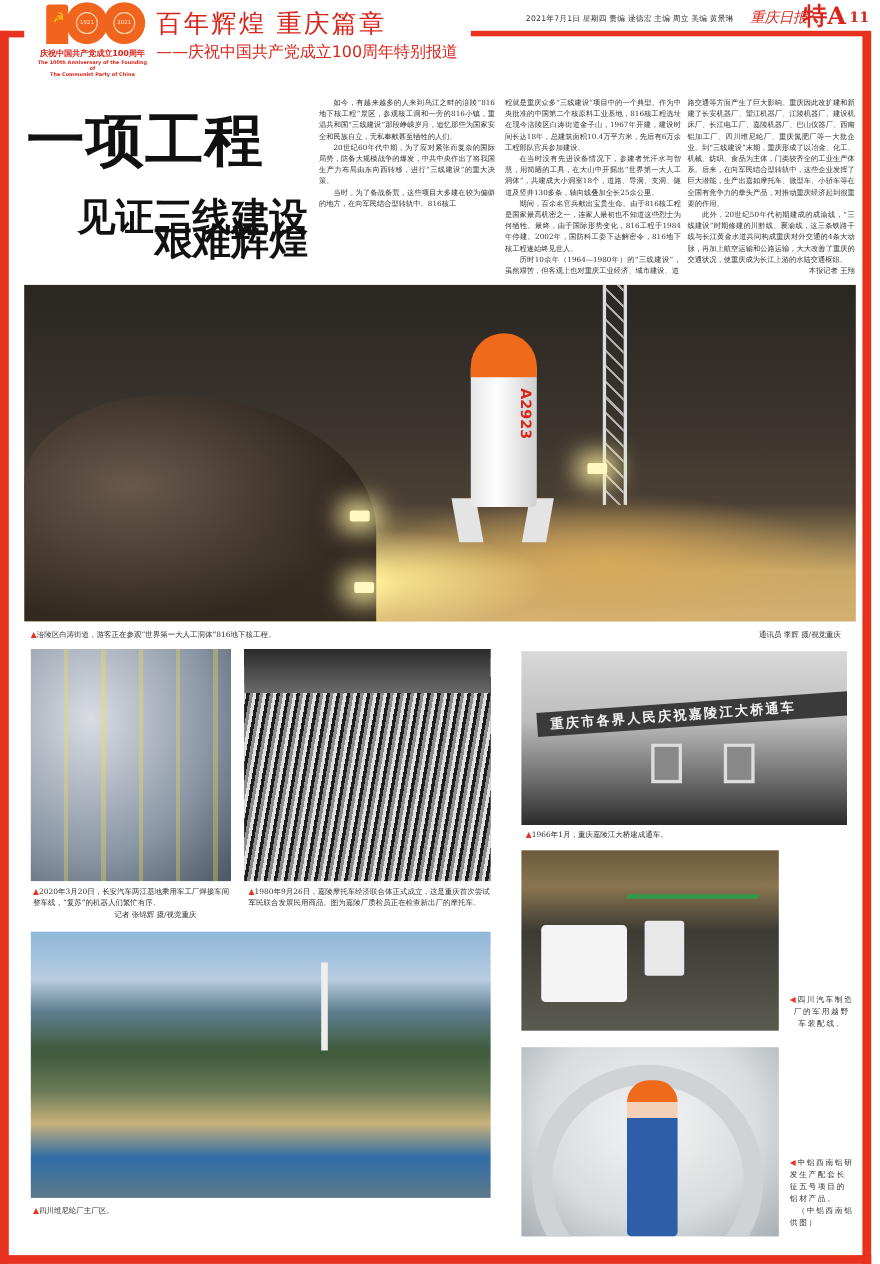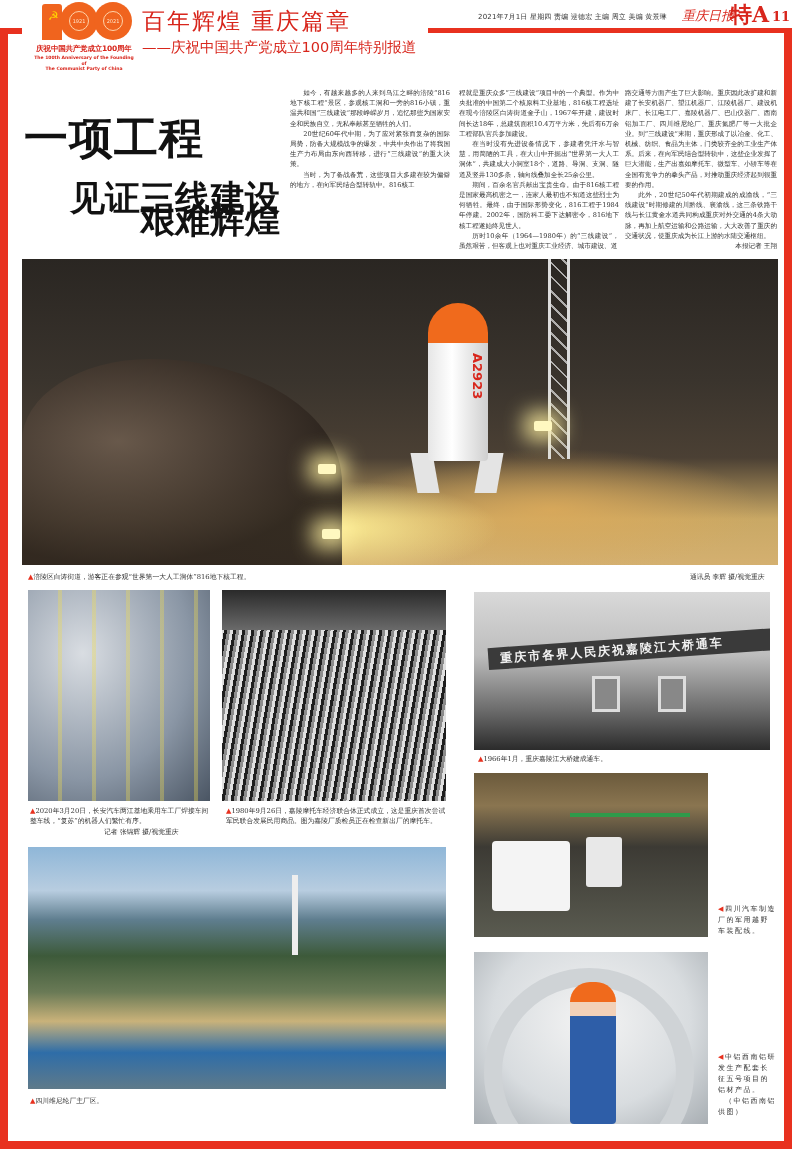--- a/index.html
+++ b/index.html
@@ -27,21 +27,21 @@
 
   
   .masthead-title { position: absolute; left: 142px; top: 6px; font-size: 23px; font-weight: normal; color: #d8261c; letter-spacing: 2px; font-family: "DejaVu Serif", serif; }
   .masthead-sub { position: absolute; left: 142px; top: 38px; font-size: 14.5px; color: #d8261c; font-family: "DejaVu Sans", sans-serif; }
   .pub-info { position: absolute; left: 478px; top: 12px; font-size: 7px; color: #333; font-family: "DejaVu Sans", sans-serif; letter-spacing: 0.2px; white-space: nowrap; }
   .paper-name { position: absolute; left: 682px; top: 7px; font-size: 13px; color: #d8261c; font-style: italic; font-family: "DejaVu Serif", serif; }
   .page-label { position: absolute; left: 730px; top: 0px; font-size: 22px; font-weight: bold; color: #d8261c; font-family: "DejaVu Serif", serif; }
   .page-num { position: absolute; left: 772px; top: 9px; font-size: 13px; font-weight: bold; color: #d8261c; font-family: "DejaVu Serif", serif; }
 
   
-  .headline-main { position: absolute; left: 24px; top: 108px; font-size: 44px; font-weight: bold; color: #111; letter-spacing: 1px; line-height: 60px; }
+  .headline-main { position: absolute; left: 24px; top: 97px; font-size: 53px; font-weight: bold; color: #111; letter-spacing: 1px; line-height: 60px; }
   .headline-sub { position: absolute; right: 520px; font-size: 35px; font-weight: bold; color: #111; line-height: 38px; text-align: right; white-space: nowrap; }
   .headline-sub.l1 { top: 179px; }
   .headline-sub.l2 { top: 201px; }
 
   
   .article-col { position: absolute; top: 88px; font-size: 6.6px; line-height: 10.2px; color: #333; text-align: justify; }
   .article-col p { text-indent: 2em; }
   .article-col p.cont { text-indent: 0; }
   .col1 { left: 290px; width: 160px; }
   .col2 { left: 459px; width: 160px; }
@@ -198,21 +198,21 @@
 </div>
 <div class="caption" style="left:478px; top:754px; width:290px;">
   <span class="tri">▲</span><span>1966年1月，重庆嘉陵江大桥建成通车。</span>
 </div>
 
 <div class="photo photo-truck">
   <div class="green-rail"></div>
   <div class="truck-cab"></div>
   <div class="truck-cab2"></div>
 </div>
-<div class="side-caption" style="top:904px;">
+<div class="side-caption" style="top:904px;text-align:center;">
   <span class="tri" style="color:#e8311f;">◀</span><span>四川汽车制造厂的军用越野车装配线。</span>
 </div>
 
 <div class="photo photo-factory">
   <div class="chimney"></div>
 </div>
 <div class="caption" style="left:30px; top:1096px; width:300px;">
   <span class="tri">▲</span><span>四川维尼纶厂主厂区。</span>
 </div>
 

